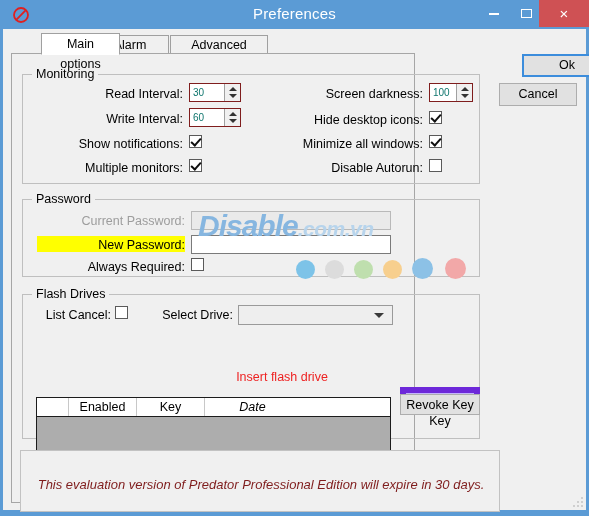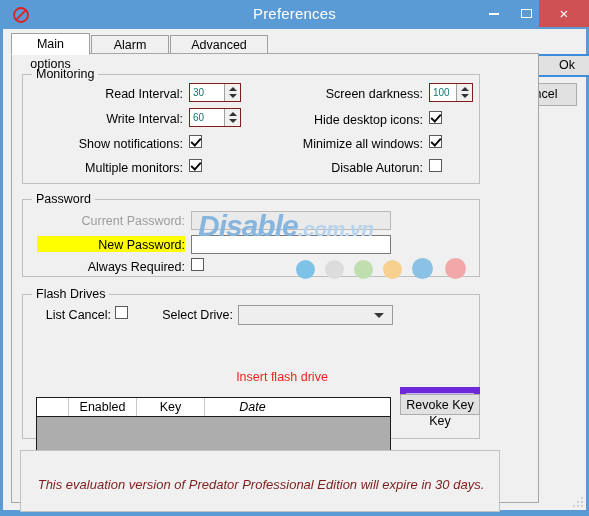--- a/index.html
+++ b/index.html
@@ -94,27 +94,28 @@
     padding: 0 7px;
     cursor: default;
   }
   .tab.active {
     top: 0px;
     height: 22px;
     background: #ffffff;
     line-height: 20px;
     z-index: 5;
     border-bottom: 1px solid #ffffff;
+    margin-left: 30px;
   }
 
   
   #tabpanel {
     position: absolute;
     left: 8px; top: 24px;
-    width: 528px; height: 450px;
+    width: 404px; height: 450px;
     background: #f0f0f0;
     border: 1px solid #a6a6a6;
   }
 
   
   .group {
     position: absolute;
     border: 1px solid #bfbfbf;
   }
   .group-title {

